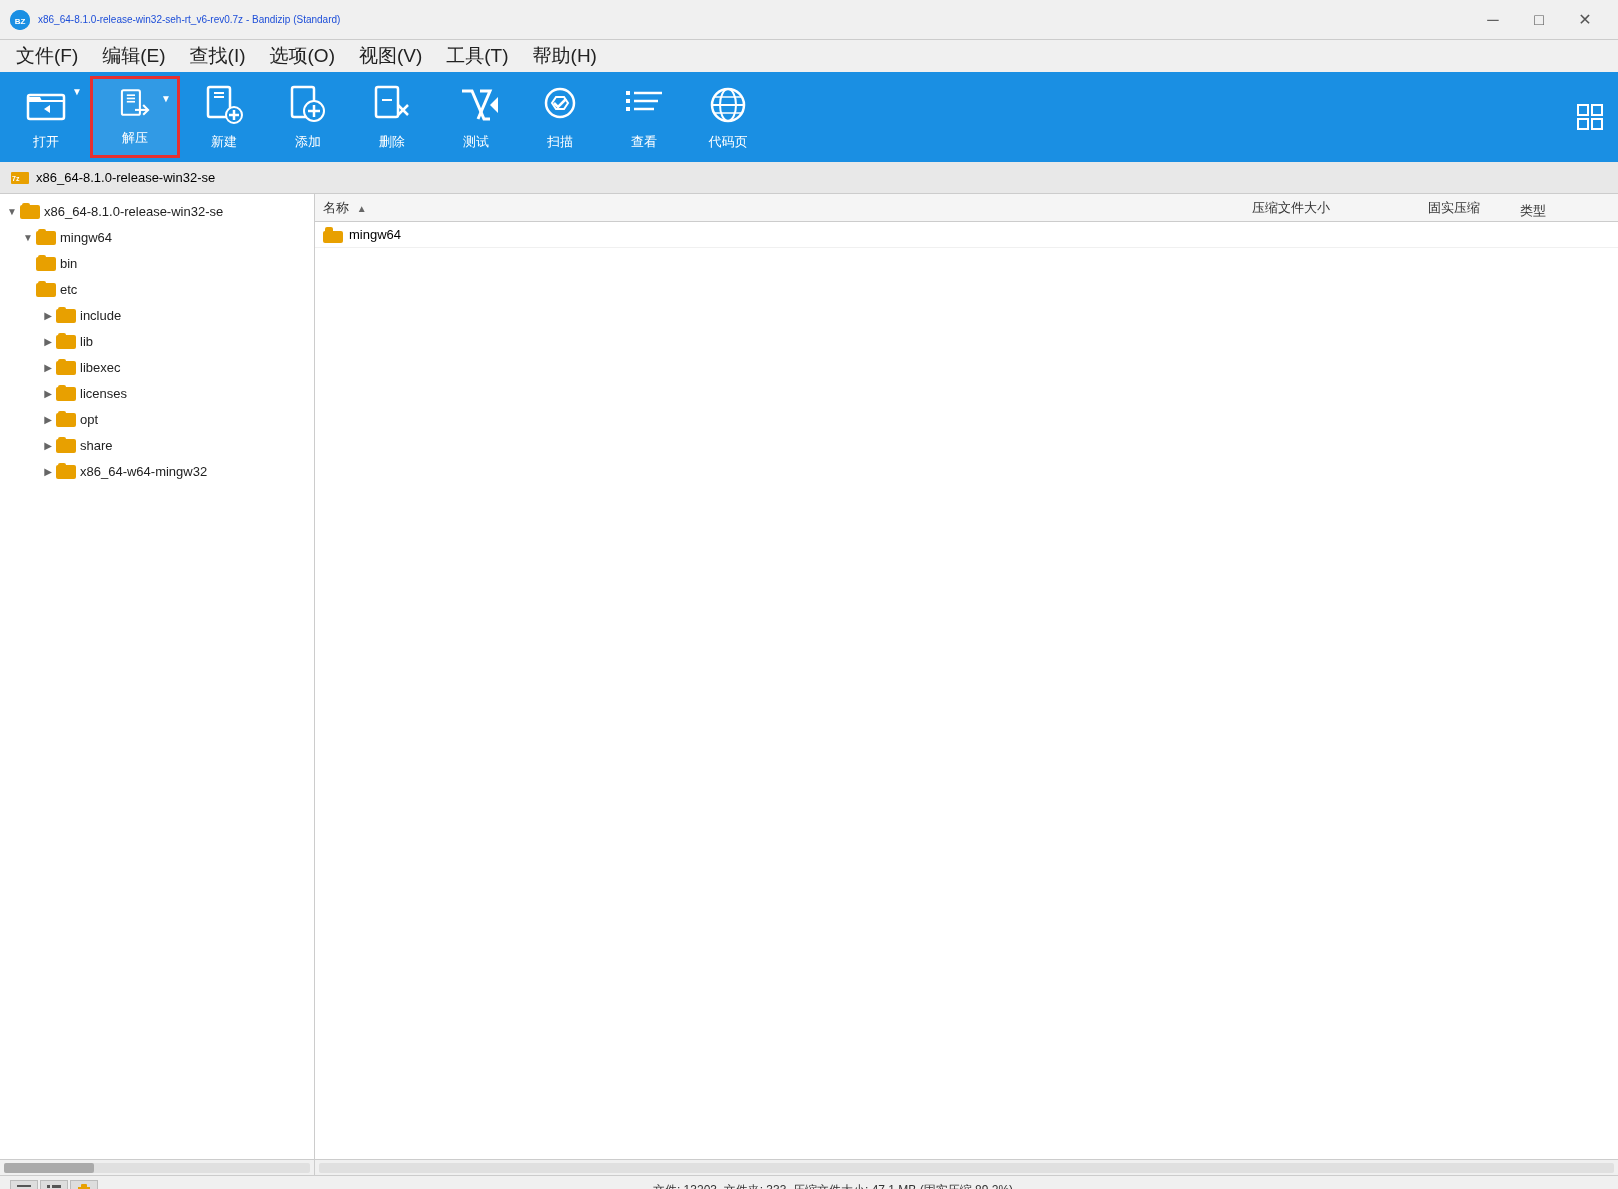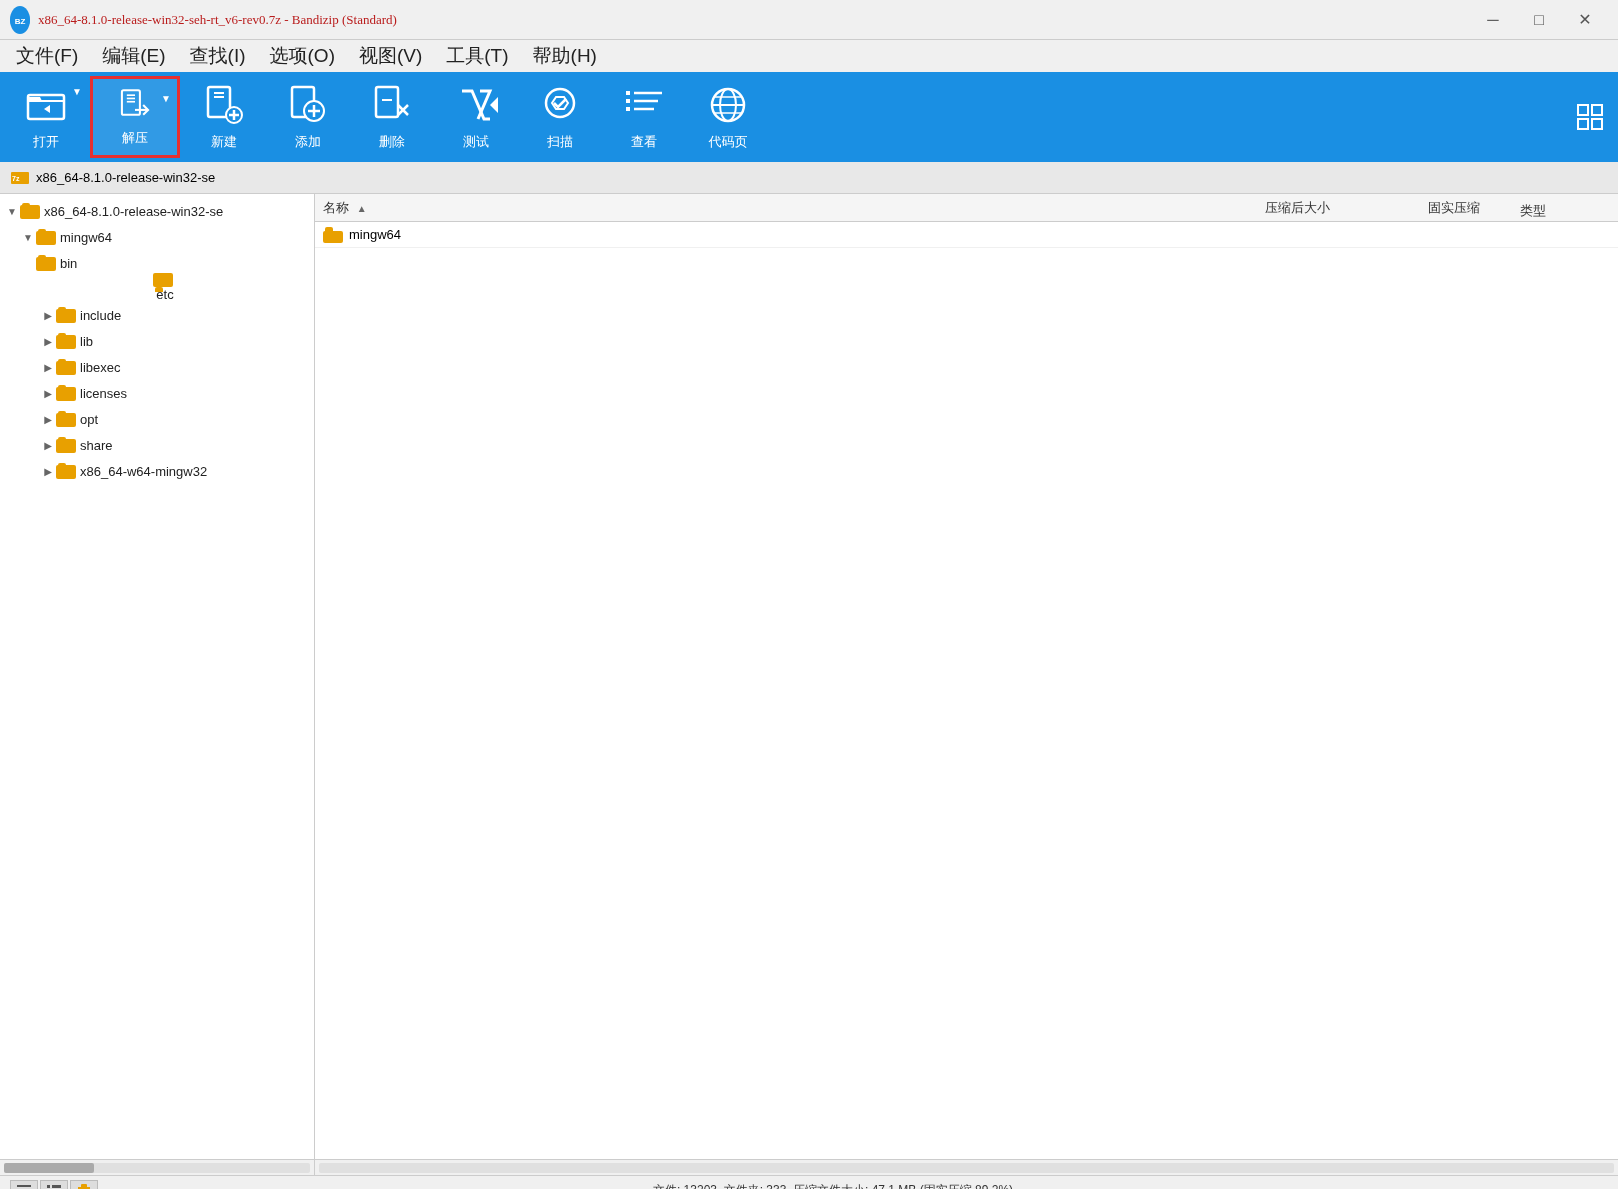--- a/index.html
+++ b/index.html
@@ -9,22 +9,22 @@
     .title-bar {
       height: 40px;
       background: #f0f0f0;
       display: flex;
       align-items: center;
       justify-content: space-between;
       padding: 0 10px;
       border-bottom: 1px solid #ccc;
     }
     .title-bar-left { display: flex; align-items: center; gap: 8px; }
-    .title-bar-icon { width: 20px; height: 28px; background: #1a8fe3; border-radius: 50%; display: flex; align-items: center; justify-content: center; color: white; font-size: 11px; font-weight: bold; }
-    .title-bar-text { font-size: 13px; color: #b91c1c; font-family: Liberation Serif, serif; }
+    .title-bar-icon { width: 20px; height: 20px; background: #1a8fe3; border-radius: 50%; display: flex; align-items: center; justify-content: center; color: white; font-size: 11px; font-weight: bold; }
+    .title-bar-text { font-size: 10px; color: #1d4ed8; }
     .title-bar-controls { display: flex; gap: 0; }
     .title-btn { width: 46px; height: 32px; display: flex; align-items: center; justify-content: center; cursor: pointer; font-size: 16px; color: #555; background: transparent; border: none; }
 
     
     .menu-bar {
       height: 32px;
       background: #f0f0f0;
       display: flex;
       align-items: center;
       padding: 0 4px;
@@ -338,21 +338,21 @@
 
     <div class="tree-item" style="padding-left: 20px;">
       <span class="tree-arrow" style="visibility:hidden;">▶</span>
       <div class="tree-folder-icon">
         <div class="folder-tab"></div>
         <div class="folder-body"></div>
       </div>
       <span class="tree-label">bin</span>
     </div>
 
-    <div class="tree-item" style="padding-left: 20px; flex-direction: column;">
+    <div class="tree-item" style="padding-left: 20px;">
       <span class="tree-arrow" style="visibility:hidden;">▶</span>
       <div class="tree-folder-icon">
         <div class="folder-tab"></div>
         <div class="folder-body"></div>
       </div>
       <span class="tree-label">etc</span>
     </div>
 
     <div class="tree-item" style="padding-left: 40px;">
       <span class="tree-arrow">▶</span>
@@ -419,21 +419,21 @@
   </div>
 
   <div class="right-panel">
 
     <div class="table-header">
       <div class="col-name">
         <span>名称</span>
         <span class="sort-arrow">▲</span>
       </div>
       <div class="col-size">
-        <span>压缩后大小</span>
+        <span>压缩文件大小</span>
       </div>
       <div class="col-orig">
         <span>固实压缩</span>
       </div>
       <div class="col-type">
         <span>类型</span>
       </div>
     </div>
 
     <div class="table-row">

